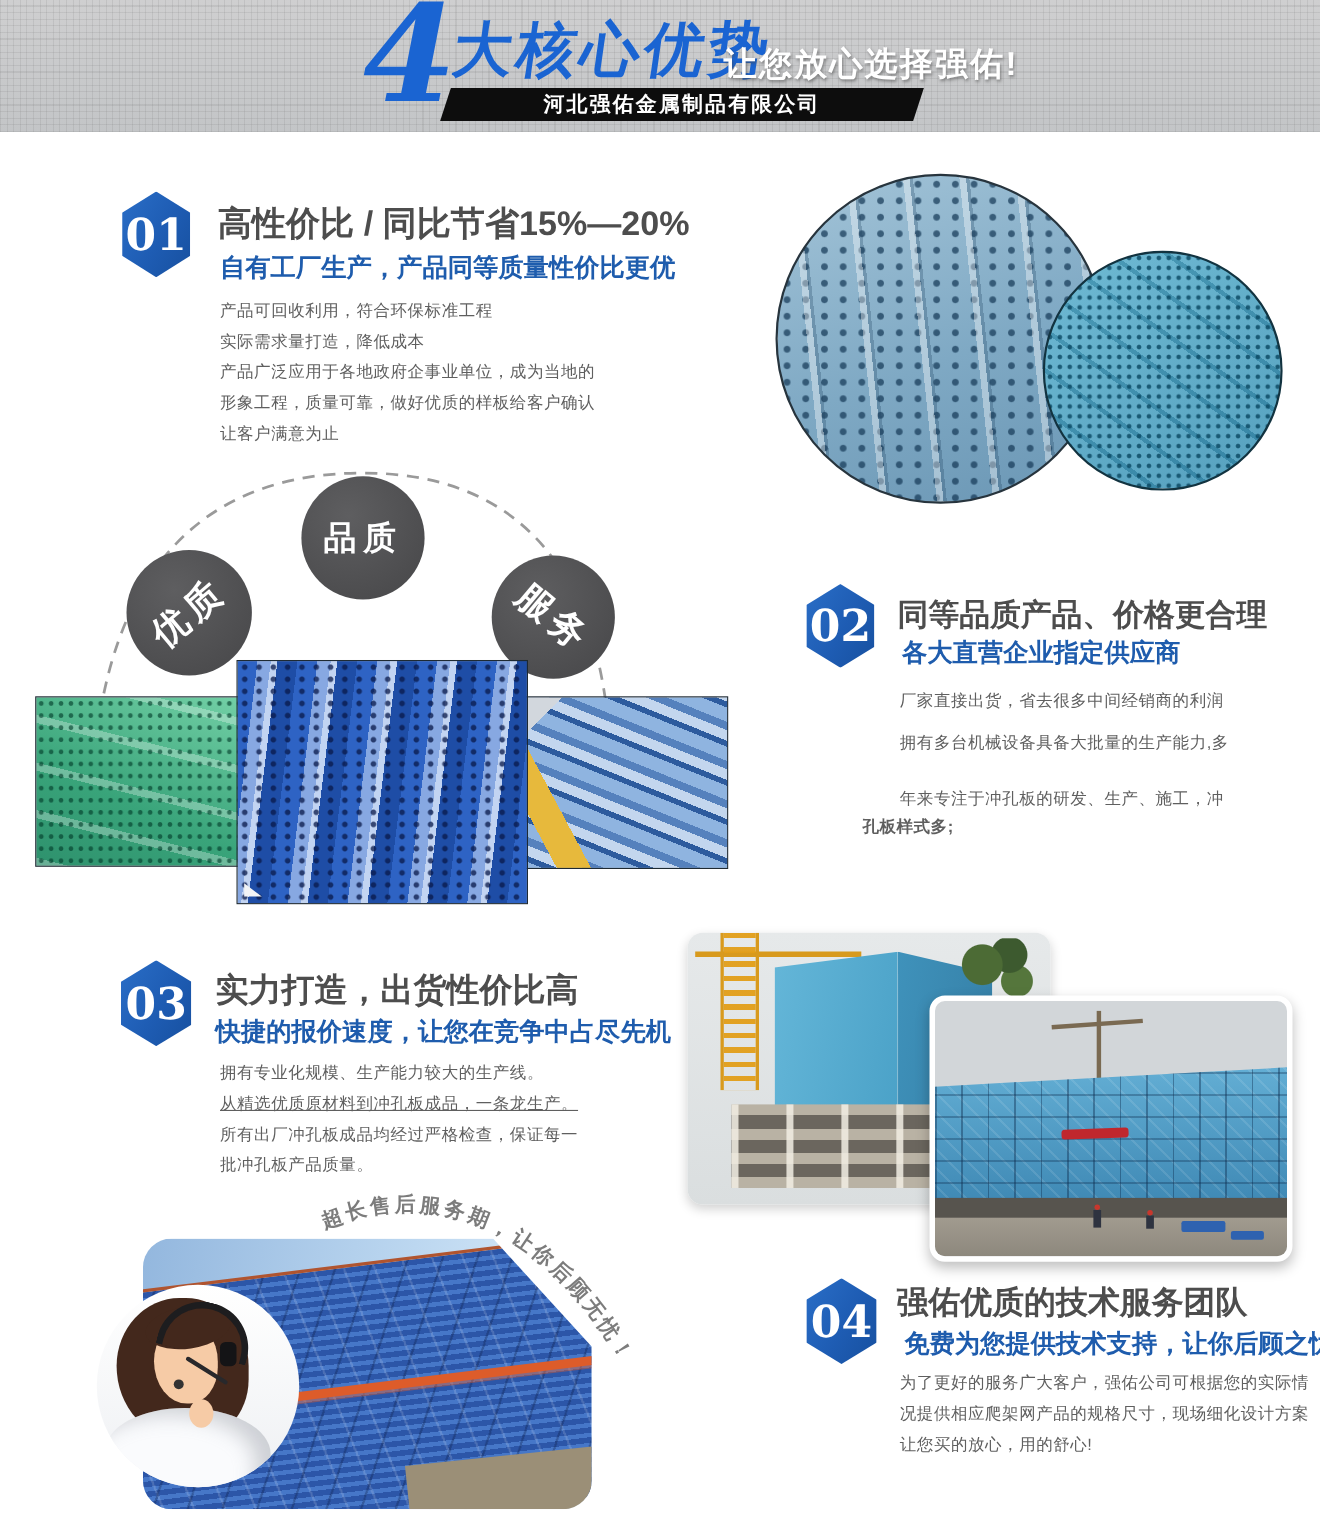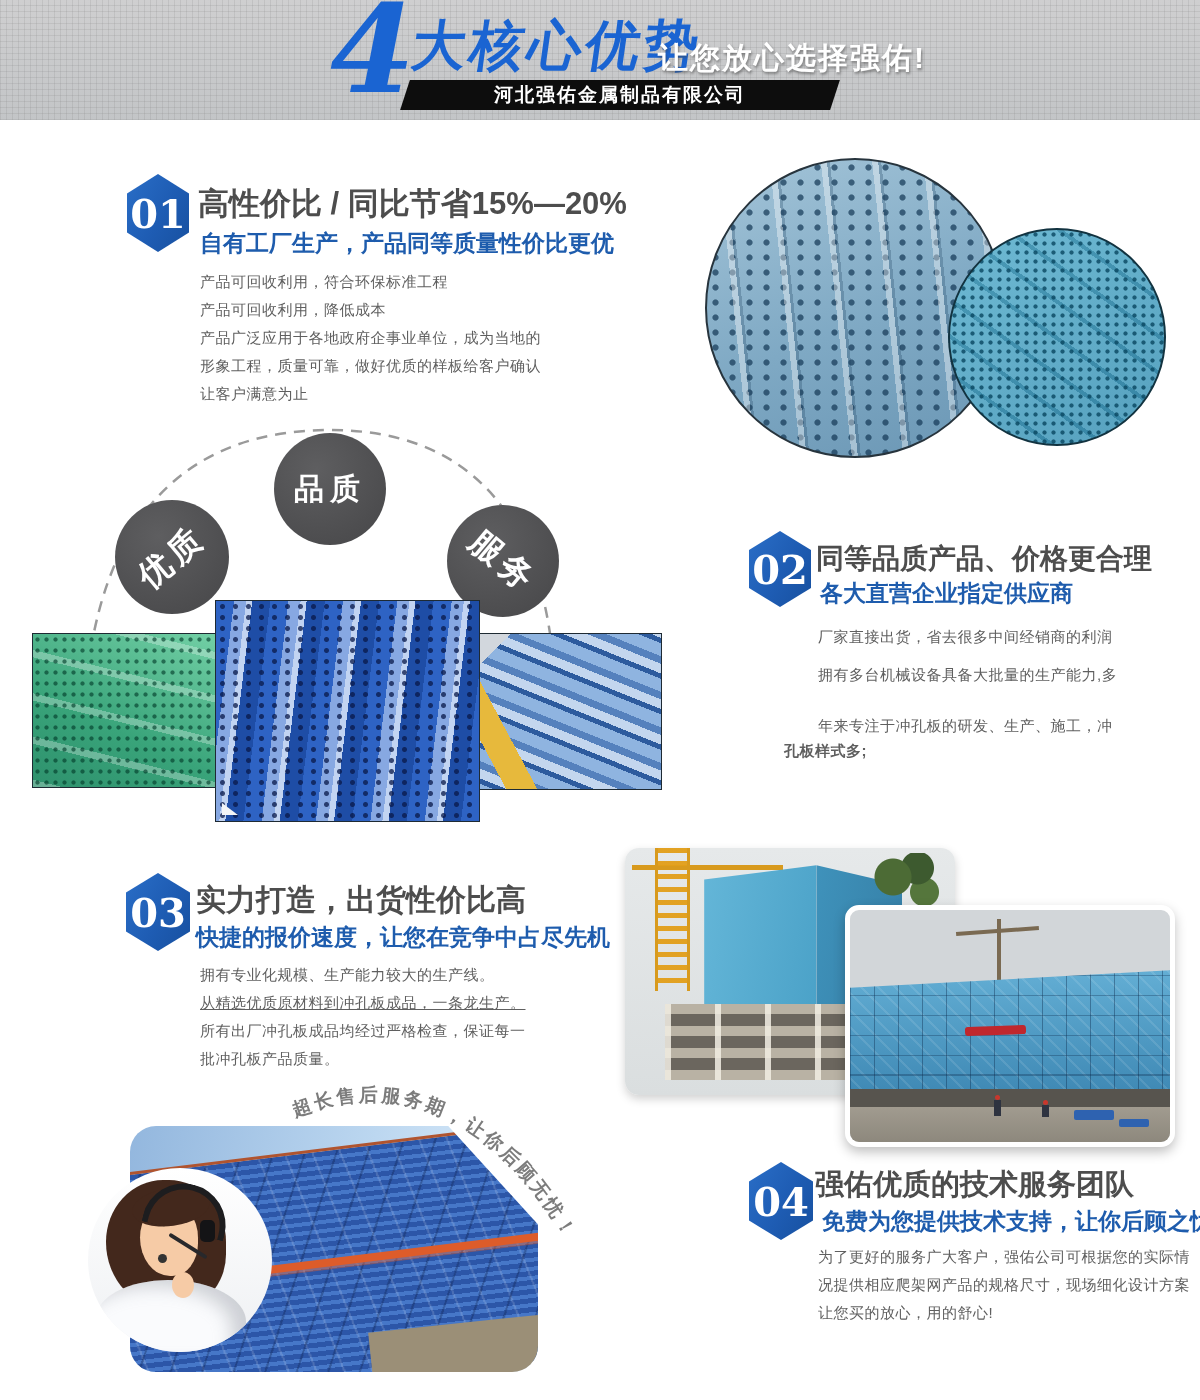--- a/index.html
+++ b/index.html
@@ -19,21 +19,21 @@
   .hdr-tag{position:absolute;left:658px;top:38px;font-size:30px;font-weight:bold;color:#ffffff;
         letter-spacing:2px;text-shadow:1px 2px 3px rgba(70,70,70,.6);}
   .ribbon{position:absolute;left:405px;top:80px;width:430px;height:30px;background:#0d0d0d;
         transform:skewX(-18deg);}
   .ribbon span{display:flex;align-items:center;justify-content:center;width:100%;height:100%;
         transform:skewX(18deg);color:#fff;font-size:19px;font-weight:bold;letter-spacing:2px;}
   
   .hex{position:absolute;width:62px;height:78px;display:flex;align-items:center;justify-content:center;
        background:linear-gradient(120deg,#2a6ec7 0%,#1e5cb3 55%,#17509f 100%);
        clip-path:polygon(50% 0%,100% 25%,100% 75%,50% 100%,0% 75%,0% 25%);
-       color:#fff;font-family:"DejaVu Serif","Liberation Serif",serif;font-size:40px;font-weight:bold;margin-left:16px;}
+       color:#fff;font-family:"DejaVu Serif","Liberation Serif",serif;font-size:40px;font-weight:bold;}
   
   .sec-title{position:absolute;font-weight:bold;color:#4d4d4d;white-space:nowrap;}
   .sans-title{font-family:"Liberation Sans",sans-serif;}
   .serif-title{font-family:"DejaVu Serif","Liberation Serif",serif;}
   .sec-sub{position:absolute;font-weight:bold;color:#1e5cad;white-space:nowrap;
        font-family:"DejaVu Serif","Liberation Serif",serif;}
   .body-line{position:absolute;font-size:15px;color:#5f5f5f;white-space:nowrap;letter-spacing:.5px;}
   
   .qcircle{position:absolute;border-radius:50%;background:radial-gradient(circle at 38% 32%,#5e5e60,#4c4c4e 75%);
        display:flex;align-items:center;justify-content:center;color:#fff;font-weight:bold;}
@@ -147,21 +147,21 @@
     <div class="hdr-tag">让您放心选择强佑!</div>
     <div class="ribbon">
       <span>河北强佑金属制品有限公司</span>
     </div>
   </div>
 
   <div class="hex" style="left:111px;top:174px;">01</div>
   <div class="sec-title sans-title" style="left:198px;top:183px;font-size:31px;">高性价比 / 同比节省15%—20%</div>
   <div class="sec-sub" style="left:200px;top:228px;font-size:23px;">自有工厂生产，产品同等质量性价比更优</div>
   <div class="body-line" style="left:200px;top:273px;">产品可回收利用，符合环保标准工程</div>
-  <div class="body-line" style="left:200px;top:301px;">产品可回收利用，降低成本</div>
+  <div class="body-line" style="left:200px;top:301px;">实际需求量打造，降低成本</div>
   <div class="body-line" style="left:200px;top:329px;">产品广泛应用于各地政府企事业单位，成为当地的</div>
   <div class="body-line" style="left:200px;top:357px;">形象工程，质量可靠，做好优质的样板给客户确认</div>
   <div class="body-line" style="left:200px;top:385px;">让客户满意为止</div>
 
   <div class="pframe circle-photo photo-large" style="left:705px;top:158px;width:296px;height:296px;"></div>
   <div class="pframe circle-photo photo-small" style="left:948px;top:228px;width:214px;height:214px;"></div>
 
   <svg class="arc-svg" viewBox="0 0 660 300">
     <path d="M 88 268 C 110 100, 200 30, 330 30 C 460 30, 542 105, 554 270" fill="none" stroke="#9a9a9a" stroke-width="2.5" stroke-dasharray="11 8"></path>
   </svg>

